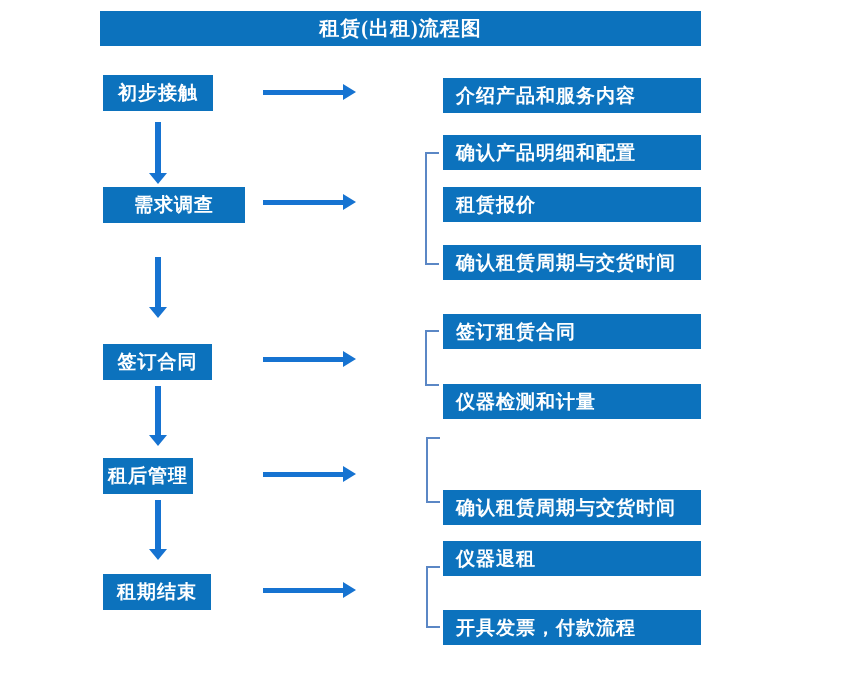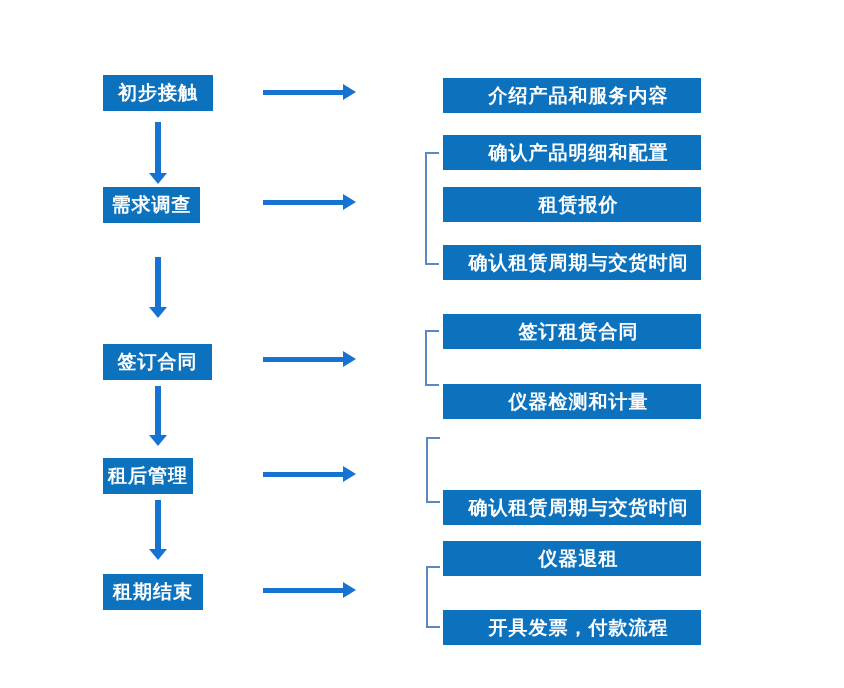--- a/index.html
+++ b/index.html
@@ -21,21 +21,21 @@
   }
   .title{
     left:100px;top:11px;width:601px;height:35px;
     line-height:35px;text-align:center;font-size:20px;
   }
   .step{
     left:103px;height:36px;line-height:36px;text-align:center;
   }
   .detail{
     left:443px;width:245px;height:35px;line-height:35px;
-    padding-left:13px;text-align:center;
+    padding-left:13px;text-align:left;
   }
   
   .harrow{
     position:absolute;left:263px;width:80px;height:5px;
     background:#1673D1;
   }
   .harrow:after{
     content:"";position:absolute;left:80px;top:-6px;
     border-left:13px solid #1673D1;
     border-top:8px solid transparent;
@@ -58,26 +58,27 @@
     border-left:2px solid #5B87C5;
     border-top:2px solid #5B87C5;
     border-bottom:2px solid #5B87C5;
   }
 </style>
 </head>
 <body>
 
 <div id="canvas">
 
+  <div class="box title">租赁(出租)流程图</div>
 
   <div class="box step" style="top:75px;width:110px;">初步接触</div>
-  <div class="box step" style="top:187px;width:97px;">需求调查</div>
+  <div class="box step" style="top:187px;width:142px;">需求调查</div>
   <div class="box step" style="top:344px;width:109px;">签订合同</div>
   <div class="box step" style="top:458px;width:90px;">租后管理</div>
-  <div class="box step" style="top:574px;width:100px;">租期结束</div>
+  <div class="box step" style="top:574px;width:108px;">租期结束</div>
 
   <div class="varrow" style="top:122px;height:51px;"></div>
   <div class="varrow" style="top:257px;height:50px;"></div>
   <div class="varrow" style="top:386px;height:49px;"></div>
   <div class="varrow" style="top:500px;height:49px;"></div>
 
   <div class="harrow" style="top:90px;"></div>
   <div class="harrow" style="top:200px;"></div>
   <div class="harrow" style="top:357px;"></div>
   <div class="harrow" style="top:472px;"></div>

